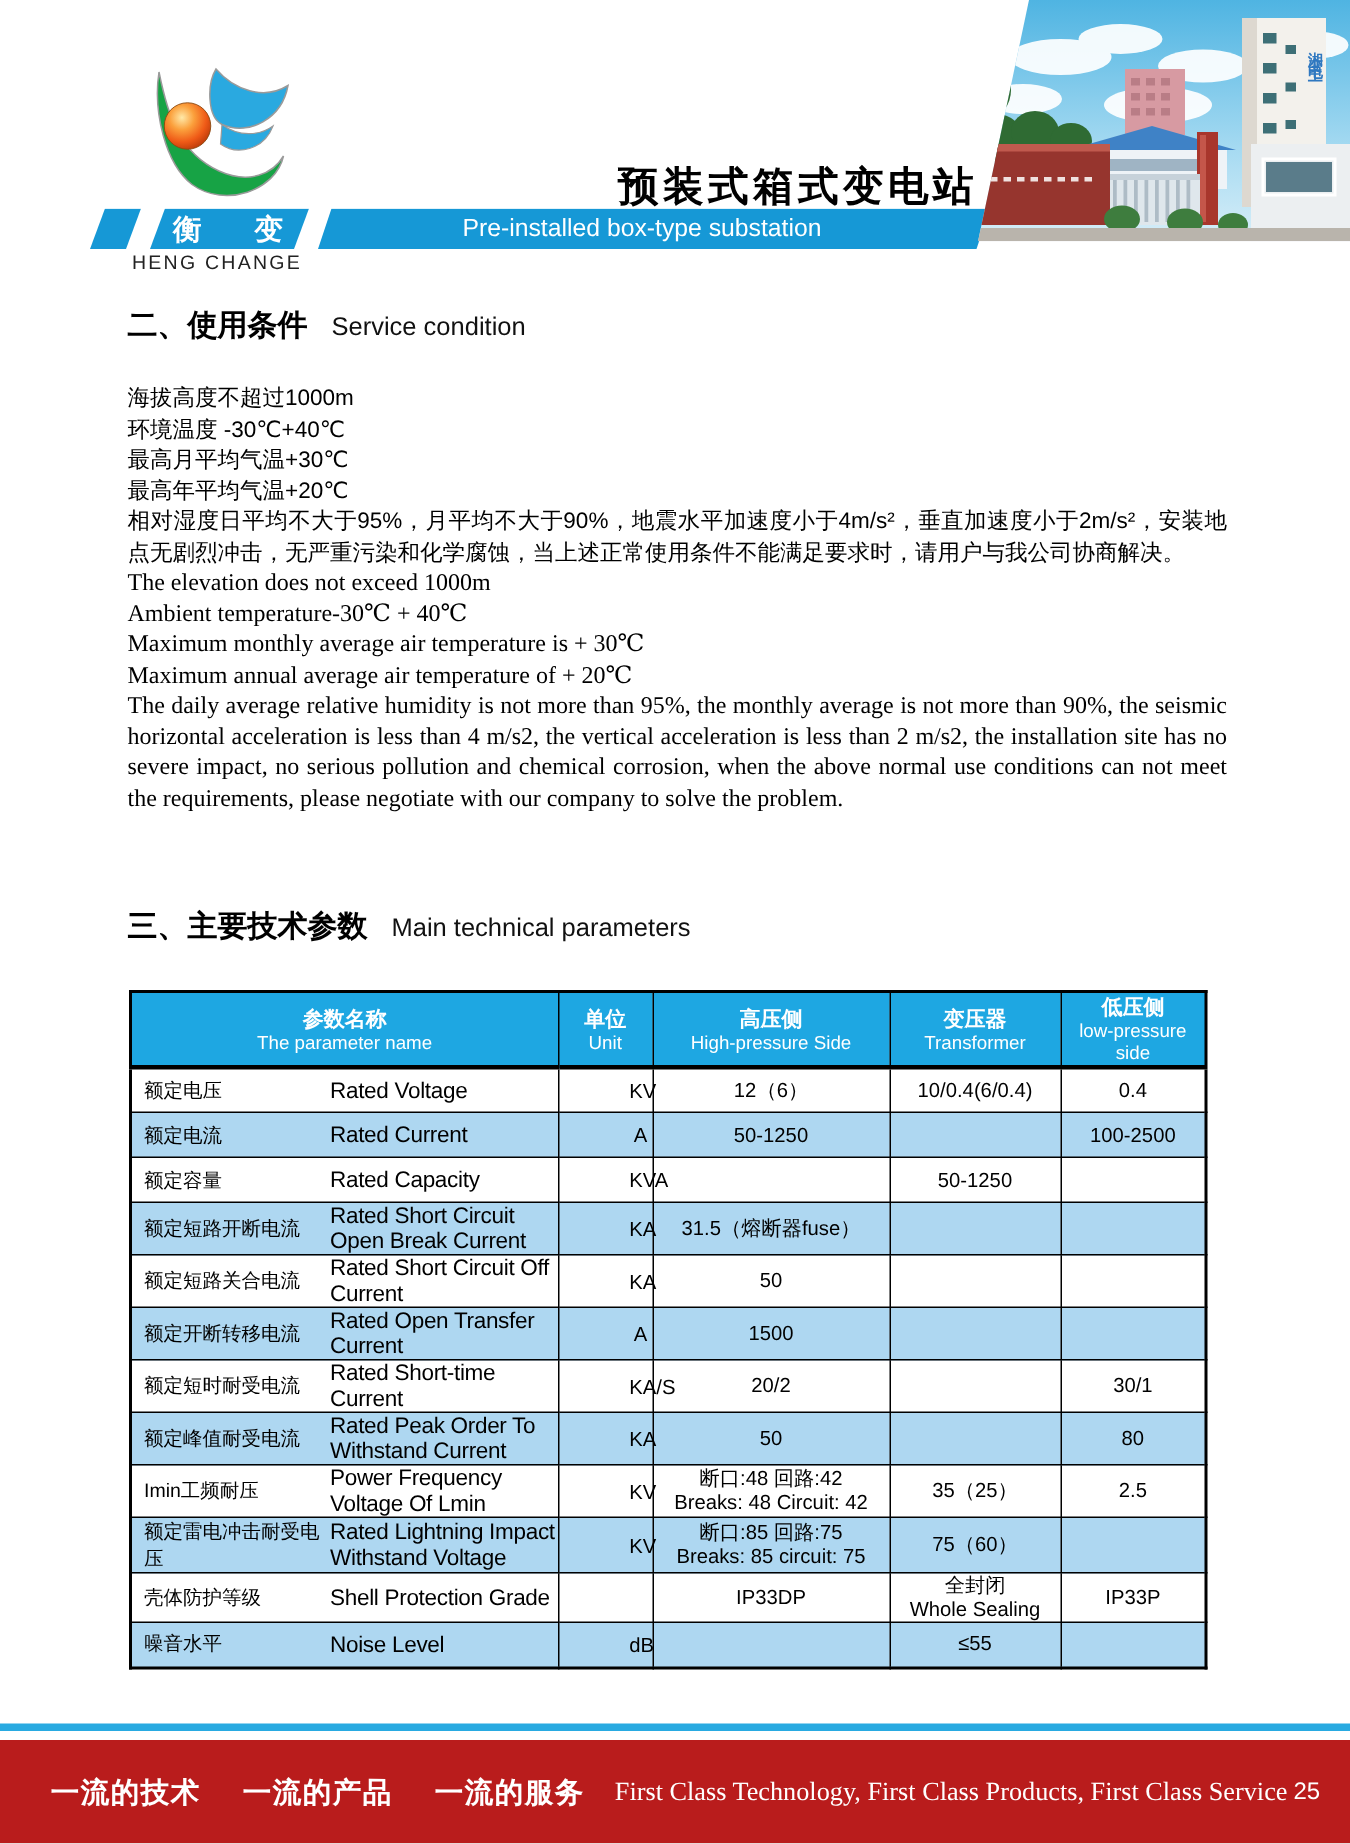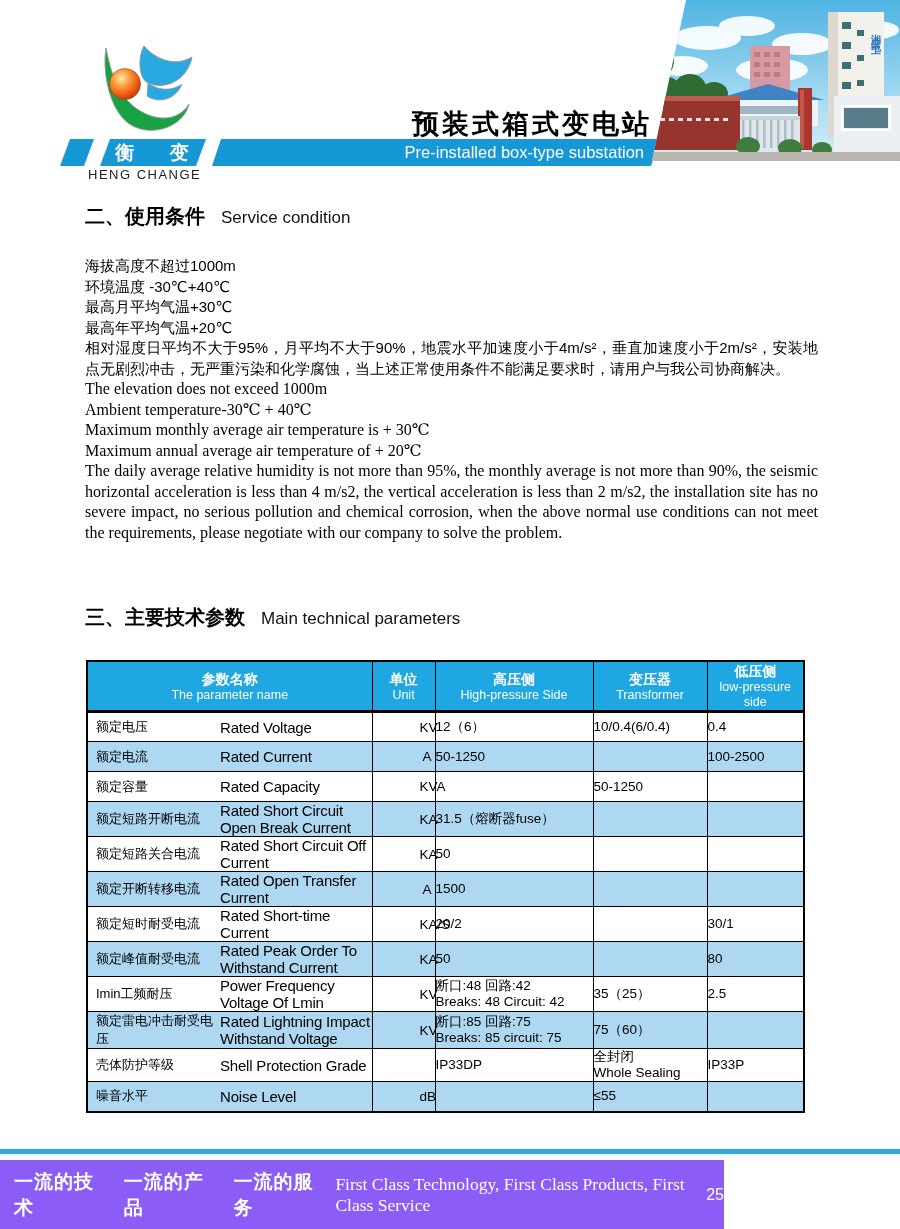--- a/index.html
+++ b/index.html
@@ -15,21 +15,21 @@
   .band { position:absolute; top:139px; height:27px; background:#1698d6; }
   .band-small { left:60px; width:34px; clip-path:polygon(10px 0,100% 0,calc(100% - 10px) 100%,0 100%); }
   .band-brand {
     left:100px; width:106px; clip-path:polygon(10px 0,100% 0,calc(100% - 10px) 100%,0 100%);
     display:flex; align-items:center; justify-content:center;
     color:#fff; font-weight:bold; font-size:19px; letter-spacing:2px;
   }
   .band-brand span { word-spacing:26px; }
   .band-long {
     left:212px; width:448px; clip-path:polygon(9px 0,100% 0,calc(100% - 9px) 100%,0 100%);
-    text-align:right; color:#fff; font-size:16.5px; line-height:27px; padding-right:16px;
+    text-align:center; color:#fff; font-size:16.5px; line-height:27px; padding-right:16px;
   }
   .brand-en { position:absolute; left:88px; top:167px; font-size:13px; letter-spacing:1.5px; color:#222; }
   .title-cn {
     position:absolute; left:0; top:106px; width:652px; text-align:right;
     font-size:27px; font-weight:bold; letter-spacing:3px; color:#000;
   }
   .photo {
     position:absolute; left:652px; top:0; width:248px; height:161px;
     clip-path:polygon(34px 0,100% 0,100% 100%,0 100%);
   }
@@ -62,27 +62,27 @@
     background:#1ea7e2; color:#fff; font-weight:normal;
     height:48px; border-bottom:3px solid #000; vertical-align:middle;
   }
   .th-cn { display:block; font-size:14px; font-weight:bold; line-height:18px; }
   .th-en { display:block; font-size:12.5px; line-height:15px; }
   .tech-table tbody td { height:30px; vertical-align:middle; }
   .tech-table tbody tr.alt { background:#aed7f1; }
   .name-cell { display:flex; align-items:center; padding-left:8px; }
   .name-cn { width:124px; font-size:13px; color:#000; flex:none; }
   .name-en { font-size:15px; color:#000; letter-spacing:-0.2px; }
-  .val { text-align:left; font-size:13.5px; color:#000; white-space:pre-line; line-height:16px; }
+  .val { text-align:center; font-size:13.5px; color:#000; white-space:pre-line; line-height:16px; }
   .unit { text-align:center; font-size:13.5px; color:#000;padding-left:47px; }
 
   
   .footer-strip { position:absolute; left:0; top:1149px; width:900px; height:5px; background:#29aae1; }
   .footer-bar {
-    position:absolute; left:0; top:1160px; width:724px; height:69px; background:#8b5cf6;
+    position:absolute; left:0; top:1160px; width:900px; height:69px; background:#b91c1c;
     display:flex; align-items:center; justify-content:center; color:#fff;
   }
   .footer-cn { font-size:19px; font-weight:bold; margin:0 14px; letter-spacing:1px; }
   .footer-en { font-family:"Liberation Serif","DejaVu Serif",serif; font-size:17.5px; margin-left:6px; }
   .footer-page { font-size:16px; margin-left:4px; }
 </style>
 </head>
 <body>
 
 <div class="page">

